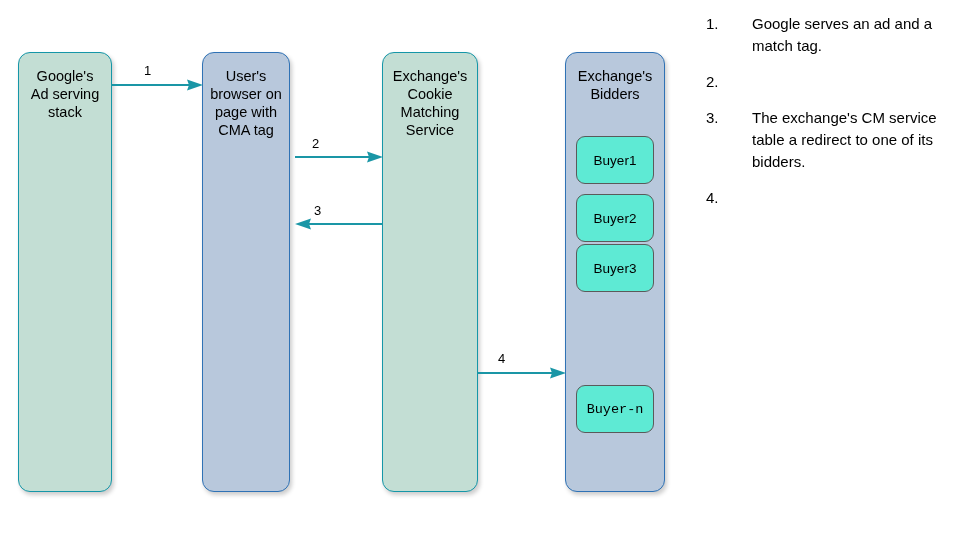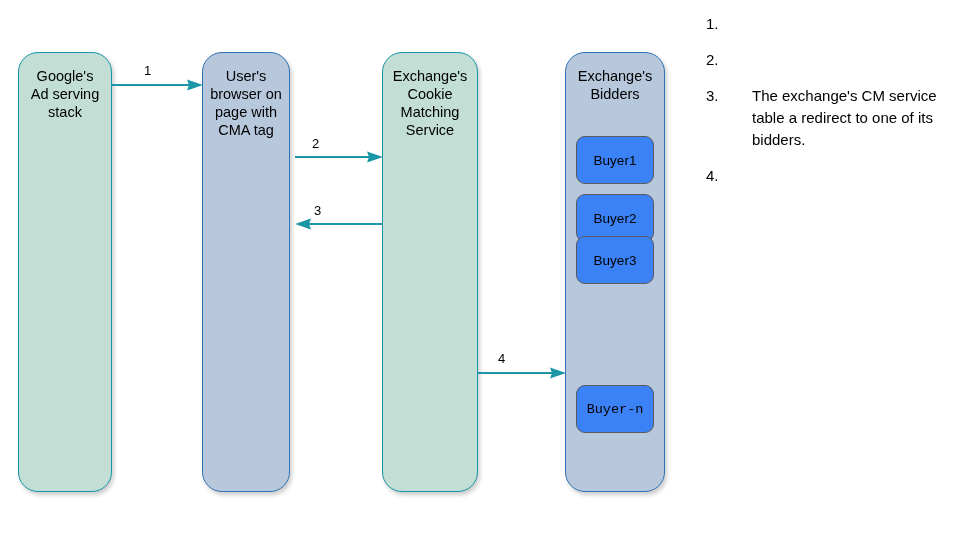--- a/index.html
+++ b/index.html
@@ -21,21 +21,21 @@
     left: 0;
     top: 0;
     width: 960px;
     height: 540px;
   }
 
   
   .pillar {
     position: absolute;
     box-sizing: border-box;
-    border-radius: 20px;
+    border-radius: 12px;
     border-width: 1.5px;
     border-style: solid;
     box-shadow: 2px 3px 4px rgba(0,0,0,0.20);
     text-align: center;
   }
   .pillar-label {
     display: block;
     font-size: 14.5px;
     line-height: 18px;
     padding-top: 14px;
@@ -59,32 +59,32 @@
   #pillar-cms        { left: 382px; top: 52px;  width: 96px;  height: 440px; }
   #pillar-bidders    { left: 565px; top: 52px;  width: 100px; height: 440px; }
 
   
   .buyer-box {
     position: absolute;
     box-sizing: border-box;
     left: 576px;
     width: 78px;
     height: 48px;
-    background: #3b82f6;
+    background: #5eead4;
     border: 1px solid #5a5a5a;
     border-radius: 9px;
     display: flex;
     align-items: center;
     justify-content: center;
     font-size: 13.5px;
     color: #000;
   }
   #buyer-1 { top: 136px; }
   #buyer-2 { top: 194px; }
-  #buyer-3 { top: 236px; }
+  #buyer-3 { top: 244px; }
   #buyer-n { top: 385px; font-family: Liberation Mono, monospace; }
 
   
   .arrow {
     position: absolute;
     height: 14px;
   }
   .arrow svg { display: block; overflow: visible; }
 
   .arrow-label {
@@ -204,20 +204,21 @@
       <line x1="0" y1="7" x2="76" y2="7" stroke="#1a96a6" stroke-width="2.2"></line>
       <polygon points="88,7 72,1.5 74,7 72,12.5" fill="#1a96a6"></polygon>
     </svg>
   </div>
   <div class="arrow-label" id="label-4">4</div>
 
   <div id="steps-list">
 
     <div class="step-item">
       <div class="step-number">1.</div>
+      <div class="step-text">Google serves an ad and a match tag.</div>
     </div>
 
     <div class="step-item">
       <div class="step-number">2.</div>
     </div>
 
     <div class="step-item">
       <div class="step-number">3.</div>
       <div class="step-text">The exchange's CM service table a redirect to one of its bidders.</div>
     </div>

